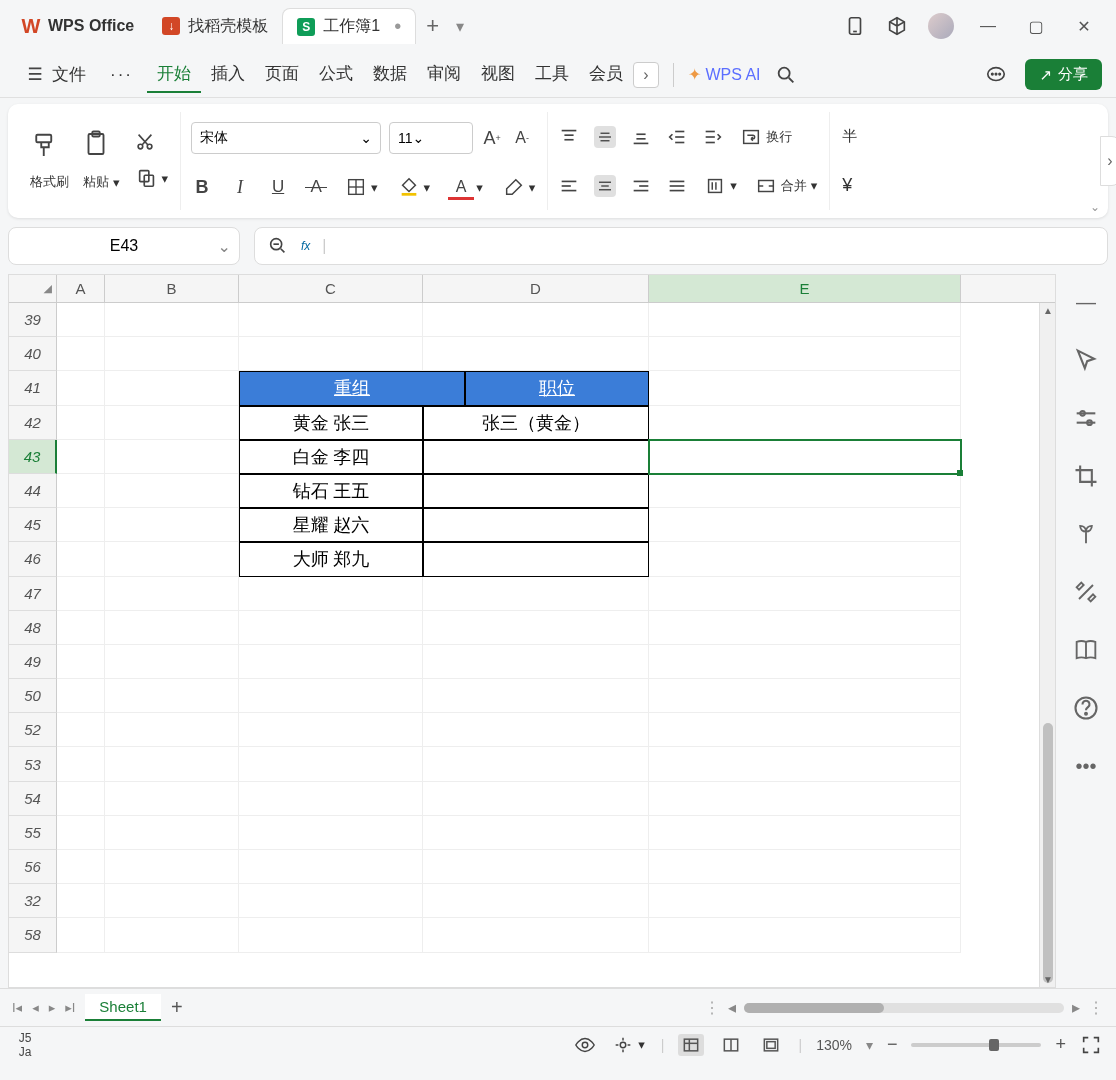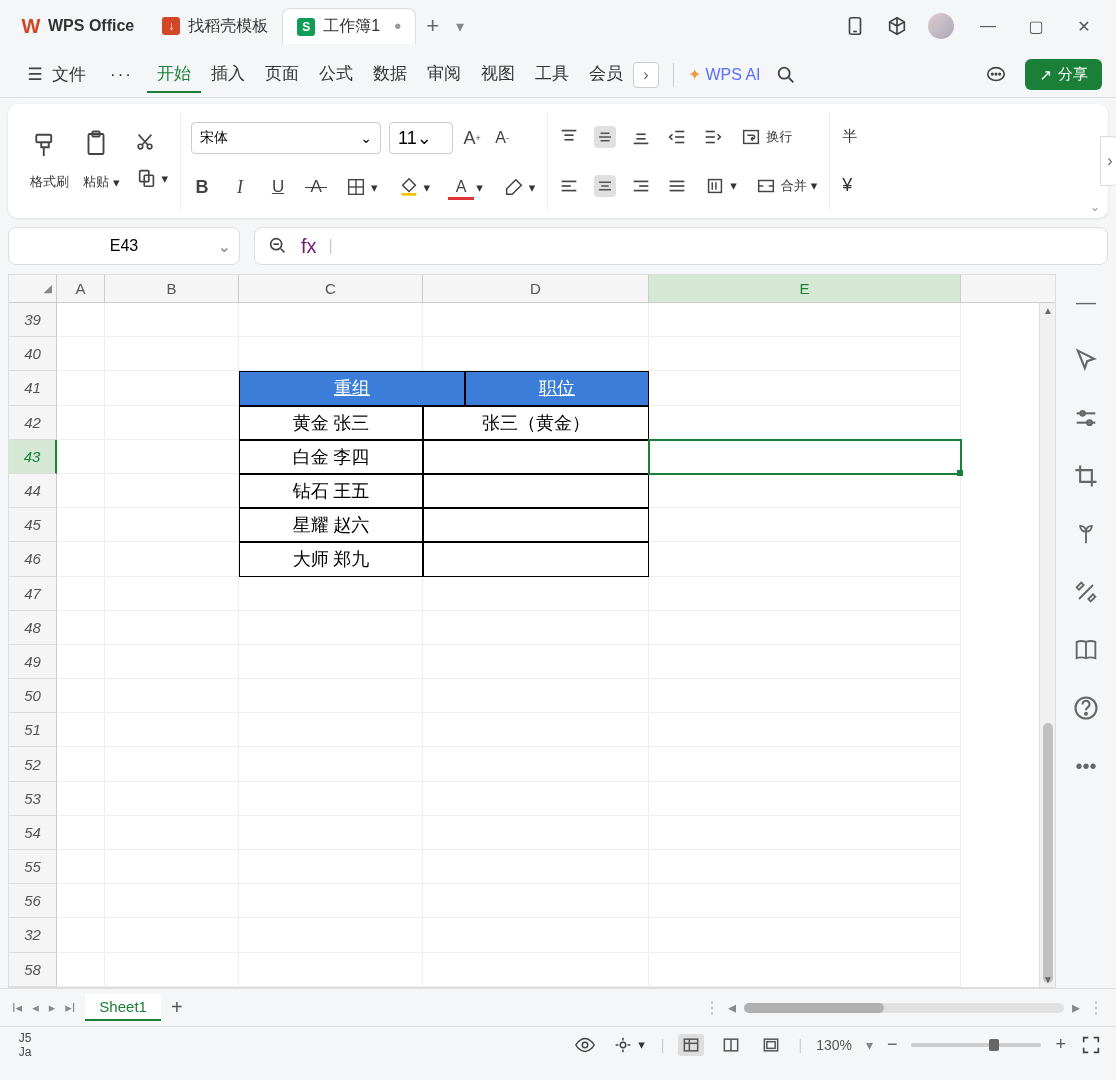--- a/index.html
+++ b/index.html
@@ -34,33 +34,33 @@
 
 
 .ribbon { height: 114px; background: #fff; margin: 6px 8px; border-radius: 10px; box-shadow: 0 1px 3px rgba(0,0,0,0.1); display: flex; padding: 8px 12px; position: relative; }
 .ribbon-group { display: flex; flex-direction: column; justify-content: space-around; padding: 0 10px; border-right: 1px solid #eee; }
 .ribbon-group:last-child { border-right: none; }
 .rbtn { display: flex; flex-direction: column; align-items: center; font-size: 13px; color: #333; cursor: pointer; gap: 4px; }
 .rbtn-h { display: flex; align-items: center; gap: 4px; font-size: 13px; color: #333; cursor: pointer; padding: 2px; }
 .ribbon-row { display: flex; gap: 12px; align-items: center; }
 .ribbon-col { display: flex; flex-direction: column; gap: 12px; justify-content: center; }
 .font-select { width: 190px; height: 32px; border: 1px solid #ccc; border-radius: 4px; padding: 0 8px; font-size: 14px; display: flex; align-items: center; justify-content: space-between; gap: 28px; }
-.size-select { width: 64px; height: 32px; border: 1px solid #ccc; border-radius: 4px; padding: 0 8px; font-size: 18px; display: flex; align-items: center; }
+.size-select { width: 84px; height: 32px; border: 1px solid #ccc; border-radius: 4px; padding: 0 8px; font-size: 14px; display: flex; align-items: center; }
 .icn { width: 22px; height: 22px; display: inline-flex; align-items: center; justify-content: center; color: #444; }
 .icn-lg { width: 30px; height: 30px; }
 .ribbon-expand { position: absolute; right: -4px; top: 50%; transform: translateY(-50%); width: 20px; height: 50px; background: #fff; border: 1px solid #ddd; border-radius: 0 8px 8px 0; display: flex; align-items: center; justify-content: center; color: #666; }
 .ribbon-corner { position: absolute; right: 8px; bottom: 4px; color: #999; font-size: 12px; }
 .active-align { background: #e0e0e0; border-radius: 4px; padding: 2px; }
 
 
 .formulabar { height: 44px; margin: 2px 8px 6px 8px; display: flex; gap: 14px; align-items: center; }
 .namebox { width: 232px; height: 38px; background: #fff; border: 1px solid #ddd; border-radius: 8px; display: flex; align-items: center; justify-content: center; font-size: 16px; position: relative; }
 .namebox .dd { position: absolute; right: 8px; color: #888; }
 .fxbox { flex: 1; height: 38px; background: #fff; border: 1px solid #ddd; border-radius: 8px; display: flex; align-items: center; padding: 0 12px; gap: 12px; }
-.fx-label { color: #701a75; font-size: 20px; }
+.fx-label { font-style: italic; color: #0369a1; font-size: 12px; }
 
 
 .grid-wrapper { display: flex; height: 714px; margin-left: 8px; }
 .grid-main { flex: 1; background: #fff; position: relative; border: 1px solid #ddd; overflow: hidden; }
 .col-headers { display: flex; height: 28px; background: #f5f5f5; border-bottom: 1px solid #ccc; }
 .corner { width: 48px; border-right: 1px solid #ccc; display: flex; align-items: center; justify-content: flex-end; padding-right: 4px; color: #888; font-size: 11px; }
 .colh { border-right: 1px solid #ccc; display: flex; align-items: center; justify-content: center; font-size: 15px; color: #555; }
 .colh.sel { background: #d4e8d4; color: #1a7f37; font-weight: 500; }
 .row { display: flex; height: 34.2px; }
 .rowh { width: 48px; background: #f5f5f5; border-right: 1px solid #ccc; border-bottom: 1px solid #ddd; display: flex; align-items: center; justify-content: center; font-size: 15px; color: #555; font-style: italic; }
@@ -504,28 +504,20 @@
         <div class="row">
           <div class="rowh">49</div>
           <div class="cell" style="width: 48px;"></div>
           <div class="cell" style="width: 134px;"></div>
           <div class="cell" style="width: 184px;"></div>
           <div class="cell" style="width: 226px;"></div>
           <div class="cell" style="width: 312px;"></div>
         </div>
         <div class="row">
           <div class="rowh">50</div>
-          <div class="cell" style="width: 48px;"></div>
-          <div class="cell" style="width: 134px;"></div>
-          <div class="cell" style="width: 184px;"></div>
-          <div class="cell" style="width: 226px;"></div>
-          <div class="cell" style="width: 312px;"></div>
-        </div>
-        <div class="row">
-          <div class="rowh">51</div>
           <div class="cell" style="width: 48px;"></div>
           <div class="cell" style="width: 134px;"></div>
           <div class="cell" style="width: 184px;"></div>
           <div class="cell" style="width: 226px;"></div>
           <div class="cell" style="width: 312px;"></div>
         </div>
         <div class="row">
           <div class="rowh">52</div>
           <div class="cell" style="width: 48px;"></div>
           <div class="cell" style="width: 134px;"></div>

